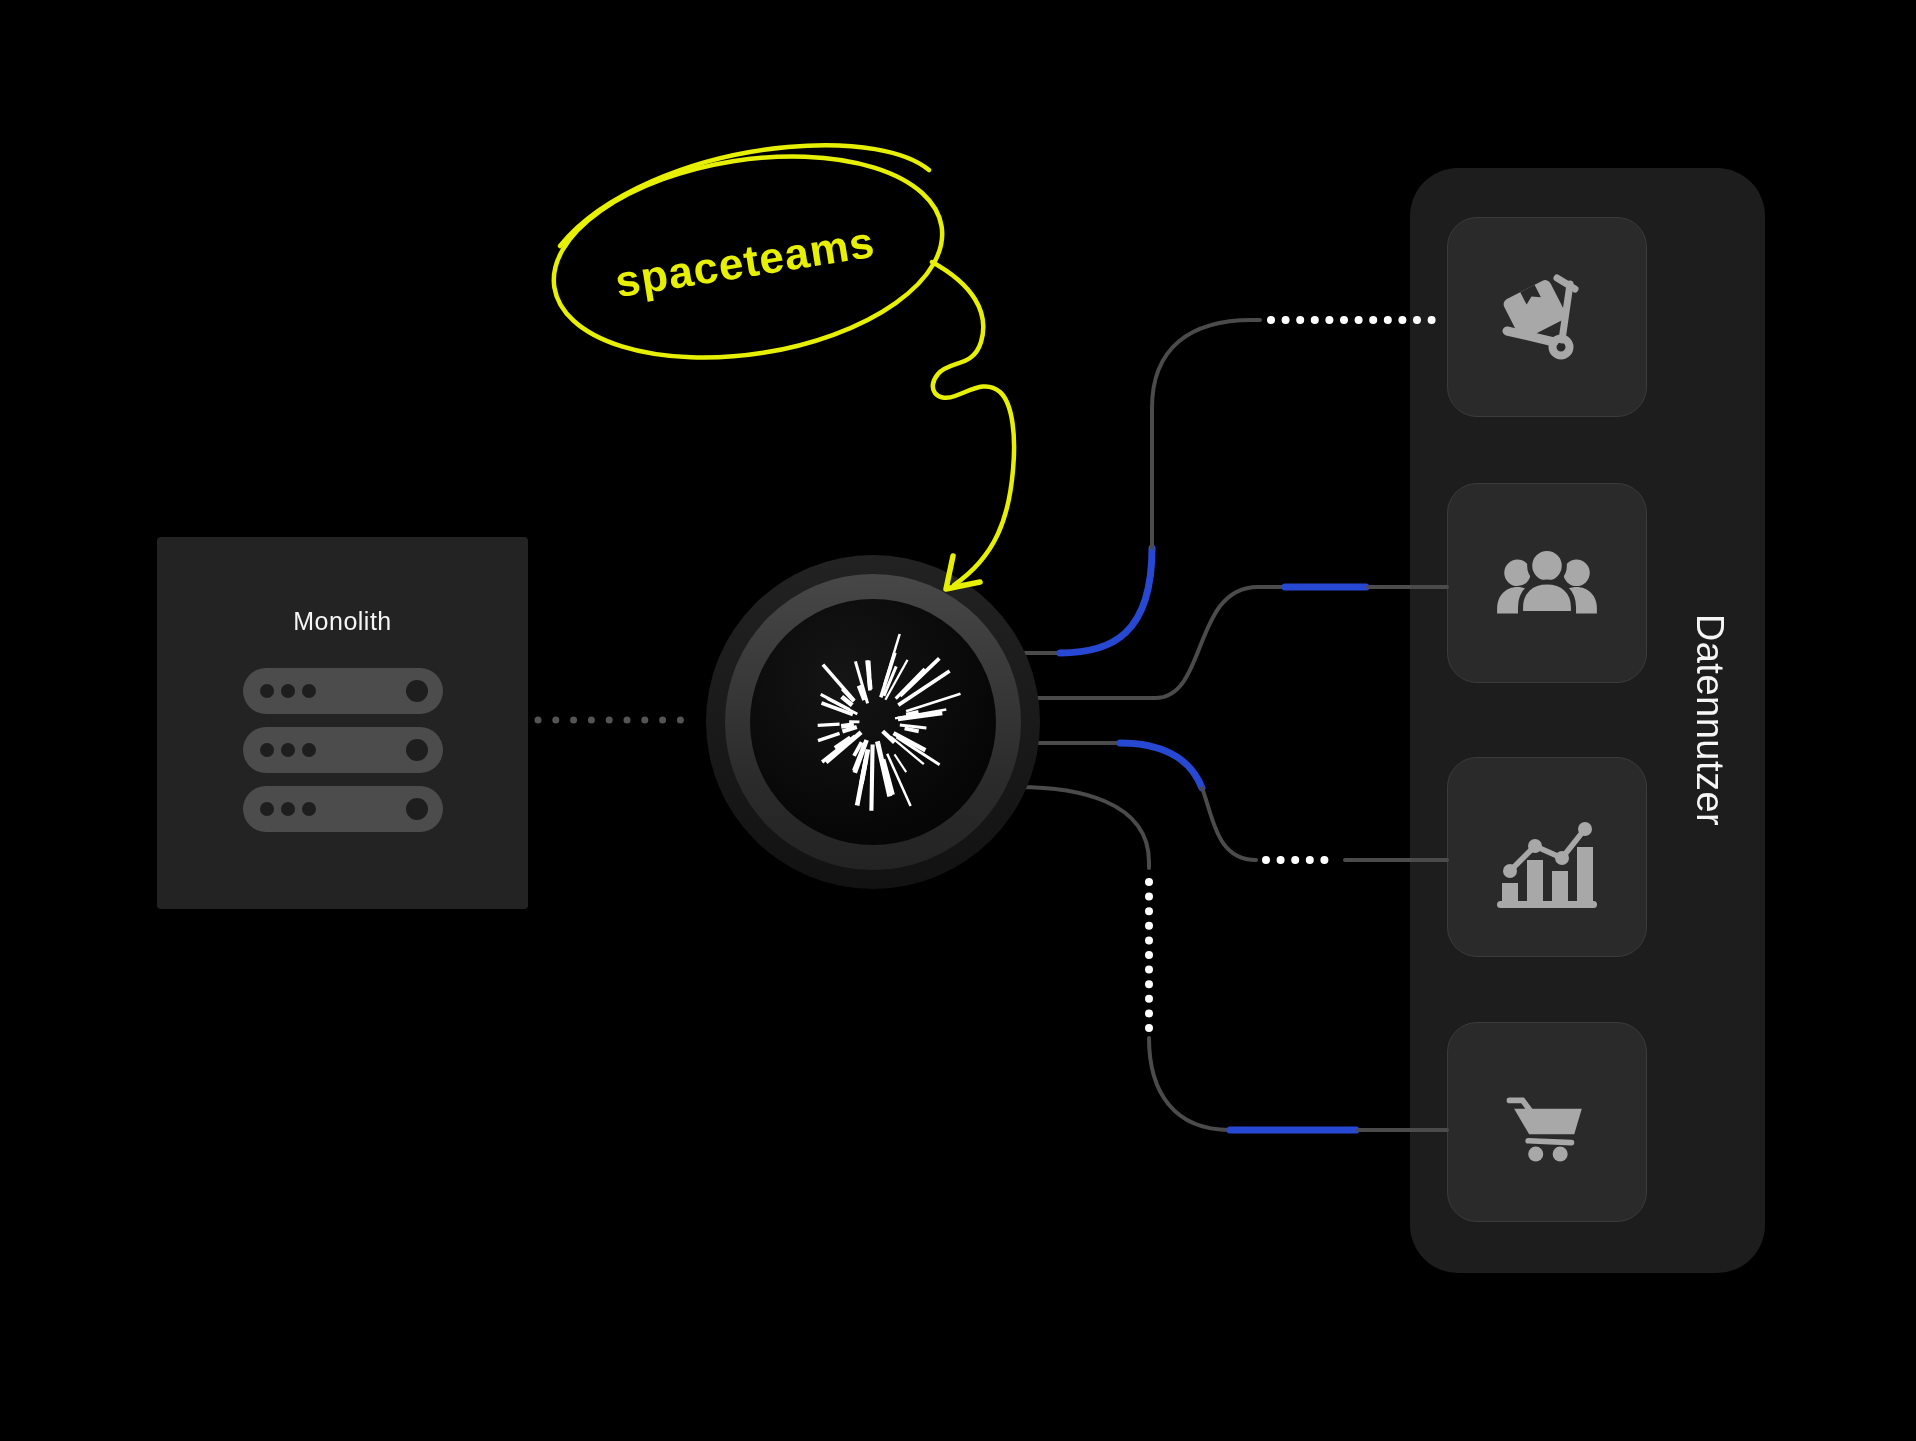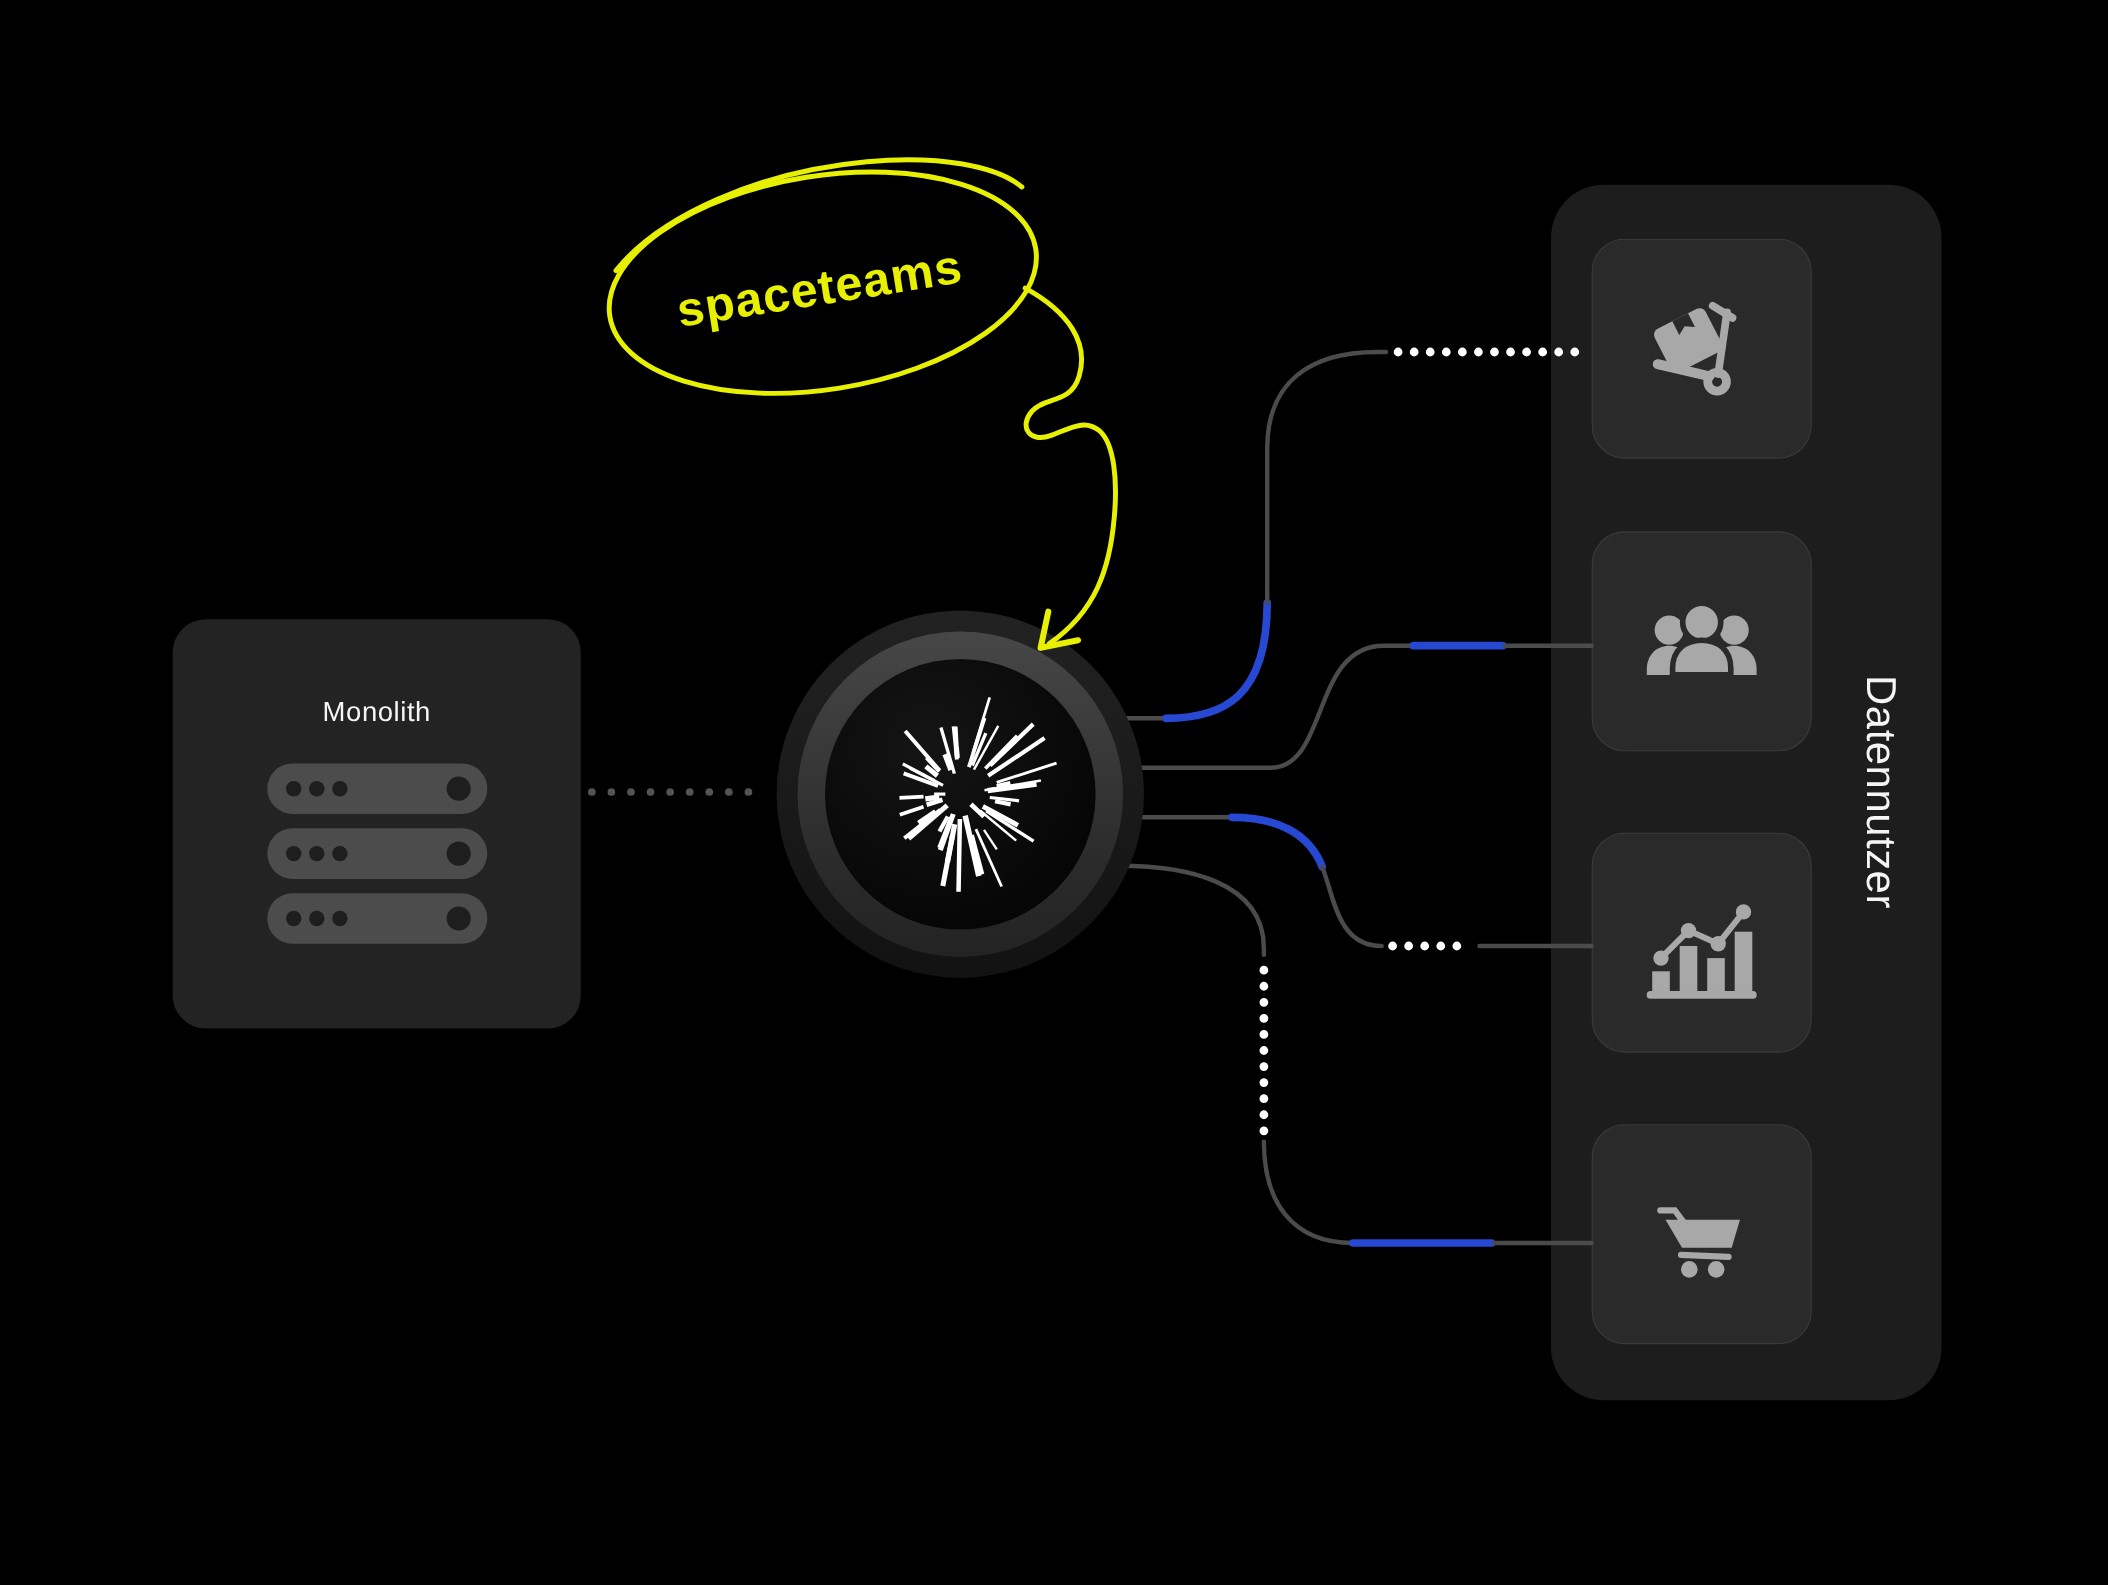--- a/index.html
+++ b/index.html
@@ -8,21 +8,21 @@
     --line-gray:#4b4b4b; --dot-white:#ffffff; --dot-gray:#545454;
     --accent-blue:#2748d2; --accent-yellow:#e6f000; --text-white:#f5f5f5;
   }
   *{margin:0;padding:0;box-sizing:border-box;}
   html,body{width:1916px;height:1441px;background:var(--bg);overflow:hidden;
     font-family:"Liberation Sans", sans-serif;}
   .stage{position:relative;width:1916px;height:1441px;background:var(--bg);}
 
   
   .monolith{position:absolute;left:157px;top:537px;width:371px;height:372px;
-    background:var(--box-bg);border-radius:30px;z-index:1;margin-top:26px;}
+    background:var(--box-bg);border-radius:4px;z-index:1;}
   .monolith-title{position:absolute;top:70px;left:0;width:100%;text-align:center;
     color:var(--text-white);font-size:25px;font-weight:500;letter-spacing:.5px;}
   .server-stack{position:absolute;left:86px;top:131px;width:200px;}
   .server-bar{position:relative;width:200px;height:46px;border-radius:23px;
     background:var(--bar-gray);margin-bottom:13px;}
   .server-bar .d{position:absolute;top:50%;transform:translateY(-50%);
     border-radius:50%;background:var(--bar-dot);}
   .server-bar .d1{left:17px;width:14px;height:14px;}
   .server-bar .d2{left:38px;width:14px;height:14px;}
   .server-bar .d3{left:59px;width:14px;height:14px;}

